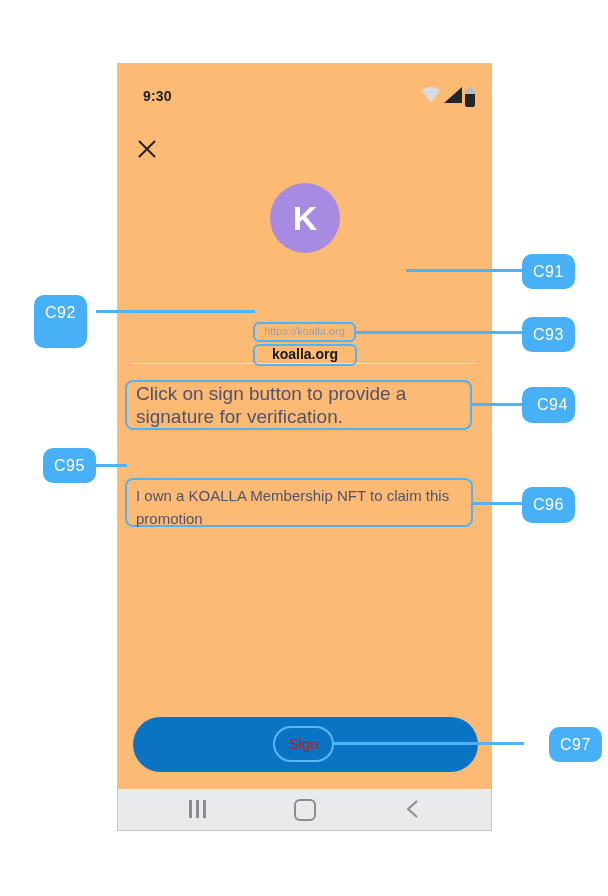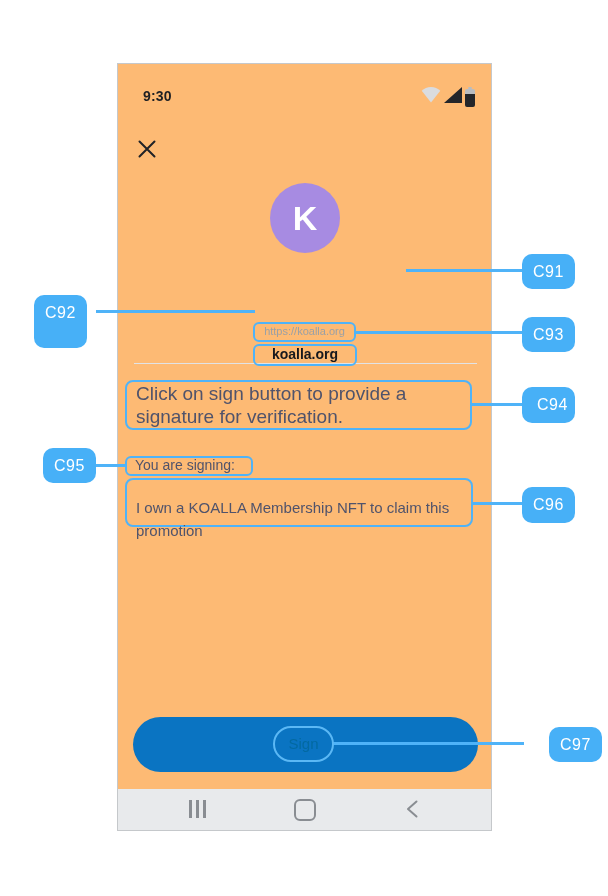--- a/index.html
+++ b/index.html
@@ -42,23 +42,23 @@
                  font-size:20px; font-weight:bold; color:#17181d; text-align:center; line-height:34px; }
   .box-site    { left:253px; top:300px; width:104px; height:22px; border-radius:6px;
                  font-size:14px; font-weight:bold; color:#17181d; text-align:center; line-height:17px;margin-top:44px; }
   .box-url     { left:253px; top:322px; width:103px; height:20px; border-radius:6px;
                  font-size:11px; color:#9aa0a6; text-align:center; line-height:15px; }
   .box-instr   { left:125px; top:380px; width:347px; height:50px; border-radius:8px;
                  font-size:19px; color:#50536b; line-height:23px; padding:0 9px; }
   .box-signing { left:125px; top:456px; width:128px; height:20px; border-radius:6px;
                  font-size:14px; color:#50536b; line-height:15px; padding-left:8px; }
   .box-msg     { left:125px; top:478px; width:348px; height:49px; border-radius:8px;
-                 font-size:15px; color:#50536b; line-height:23px; padding:16px 9px; }
+                 font-size:15px; color:#50536b; line-height:23px; padding:4px 9px; }
   .box-sign    { left:273px; top:726px; width:61px; height:36px; border-radius:18px; border-color:#5bb8f5;
-                 font-size:15px; color:#0369a1; text-align:center; line-height:31px; }
+                 font-size:15px; color:#b91c1c; text-align:center; line-height:31px; }
 
   .chip { position:absolute; width:53px; height:35px; border-radius:10px; background:#47b0f7; z-index:7;
           color:#ffffff; font-size:16px; font-weight:normal; text-align:center; line-height:35px; letter-spacing:.5px; }
   .c91 { left:522px; top:254px; }
   .c92 { left:34px;  top:295px; height:53px; line-height:36px; }
   .c93 { left:522px; top:317px; }
   .c94 { left:522px; top:387px; height:36px; line-height:36px;padding-left:8px; }
   .c95 { left:43px;  top:448px; }
   .c96 { left:522px; top:487px; height:36px; line-height:36px; }
   .c97 { left:549px; top:727px; }
@@ -128,21 +128,20 @@
   <div class="ann-line l-c92"></div>
   <div class="ann-line l-c93"></div>
   <div class="ann-line l-c94"></div>
   <div class="ann-line l-c95"></div>
   <div class="ann-line l-c96"></div>
   <div class="ann-line l-c97"></div>
 
   <div class="outline-box box-site">koalla.org</div>
   <div class="outline-box box-url">https://koalla.org</div>
   <div class="outline-box box-instr">Click on sign button to provide a signature for verification.</div>
-  <div class="outline-box box-signing">You are signing:</div>
   <div class="outline-box box-msg">I own a KOALLA Membership NFT to claim this promotion</div>
   <div class="outline-box box-sign">Sign</div>
 
   <div class="chip c91">C91</div>
   <div class="chip c92">C92</div>
   <div class="chip c93">C93</div>
   <div class="chip c94">C94</div>
   <div class="chip c95">C95</div>
   <div class="chip c96">C96</div>
   <div class="chip c97">C97</div>

